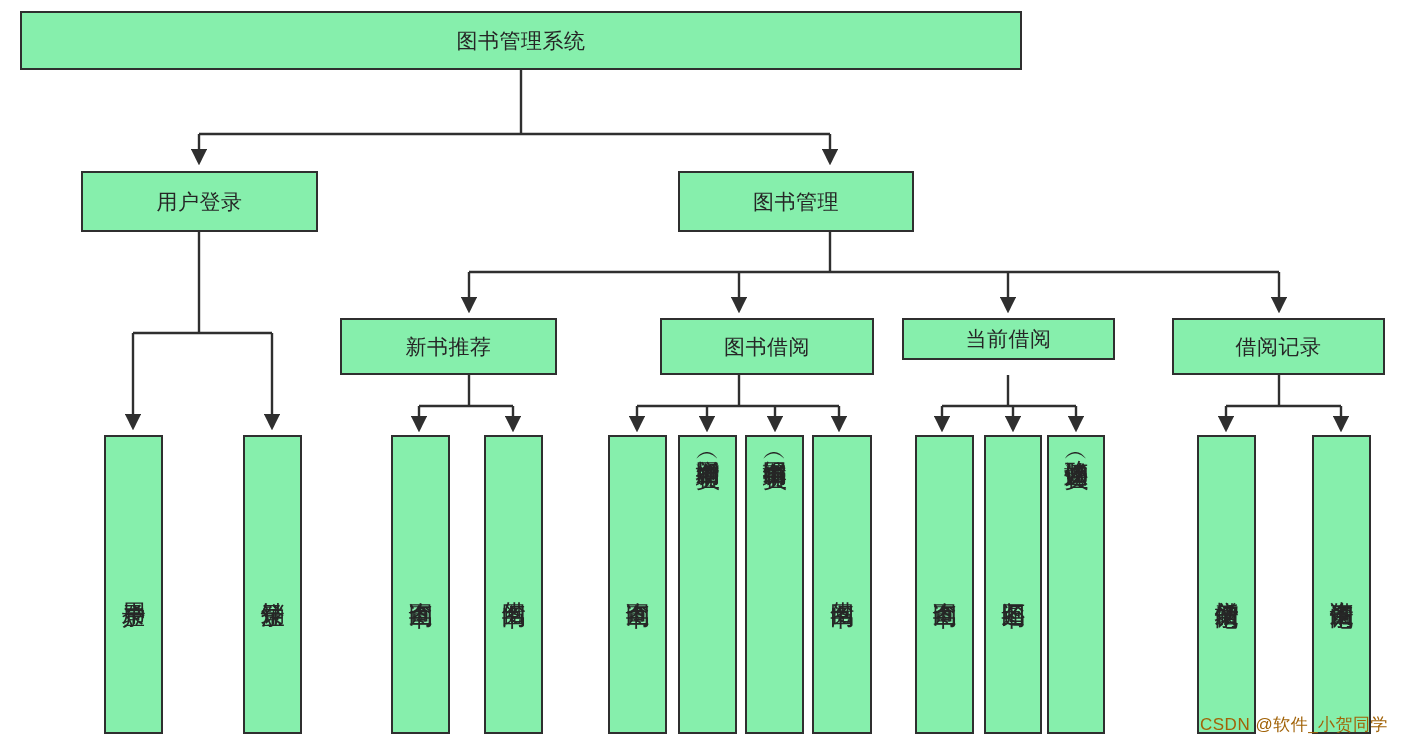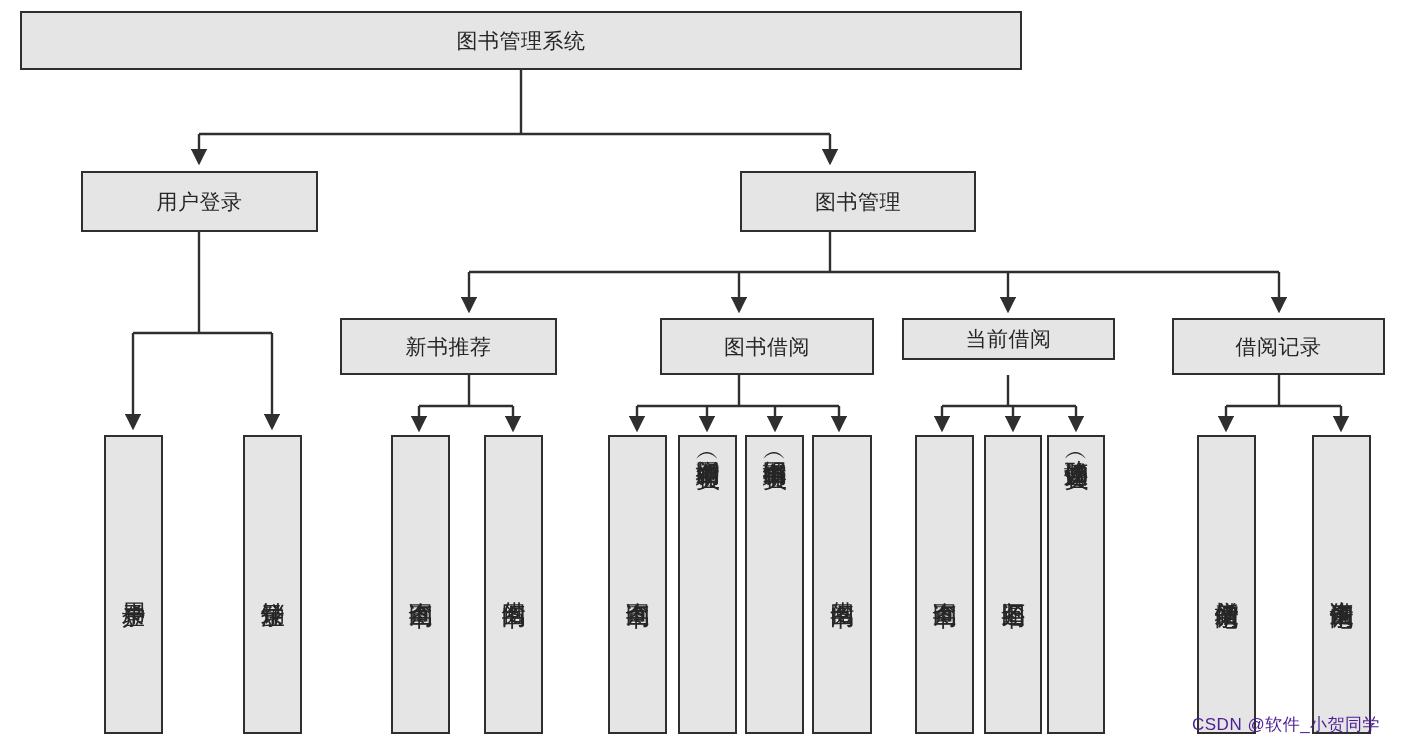--- a/index.html
+++ b/index.html
@@ -21,21 +21,21 @@
     position: absolute;
     left: 0;
     top: 0;
     width: 1405px;
     height: 747px;
     pointer-events: none;
   }
   .node {
     position: absolute;
     box-sizing: border-box;
-    background: #e5e5e5;
+    background: #86efac;
     border: 2px solid #2f2f2f;
     display: flex;
     align-items: center;
     justify-content: center;
     text-align: center;
     color: #262626;
     z-index: 2;
   }
   .node-label {
     display: block;
@@ -60,25 +60,26 @@
     line-height: 1.02;
     letter-spacing: 1px;
     margin: 0 auto;
   }
   .node.vertical.mid .node-label {
     margin-top: auto;
     margin-bottom: auto;
   }
   .watermark {
     position: absolute;
-    color: #4c1d95;
+    color: #a16207;
     font-size: 17px;
     white-space: nowrap;
     z-index: 3;
     letter-spacing: 0.5px;
+    margin-left: 8px;
   }
 </style>
 </head>
 <body>
 
 <div id="canvas">
 
   <svg id="connectors" viewBox="0 0 1405 747" width="1405" height="747" xmlns="http://www.w3.org/2000/svg">
     <defs>
       <marker id="arrow" viewBox="0 0 10 10" refX="8" refY="5" markerWidth="7" markerHeight="7" orient="auto-start-reverse">
@@ -131,21 +132,21 @@
   </svg>
 
   <div class="node root horizontal" style="left:20px; top:11px; width:1002px; height:59px;">
     <span class="node-label">图书管理系统</span>
   </div>
 
   <div class="node horizontal" style="left:81px; top:171px; width:237px; height:61px;">
     <span class="node-label">用户登录</span>
   </div>
 
-  <div class="node horizontal" style="left:740px; top:171px; width:236px; height:61px;">
+  <div class="node horizontal" style="left:678px; top:171px; width:236px; height:61px;">
     <span class="node-label">图书管理</span>
   </div>
 
   <div class="node horizontal" style="left:340px; top:318px; width:217px; height:57px;">
     <span class="node-label">新书推荐</span>
   </div>
 
   <div class="node horizontal" style="left:660px; top:318px; width:214px; height:57px;">
     <span class="node-label">图书借阅</span>
   </div>

